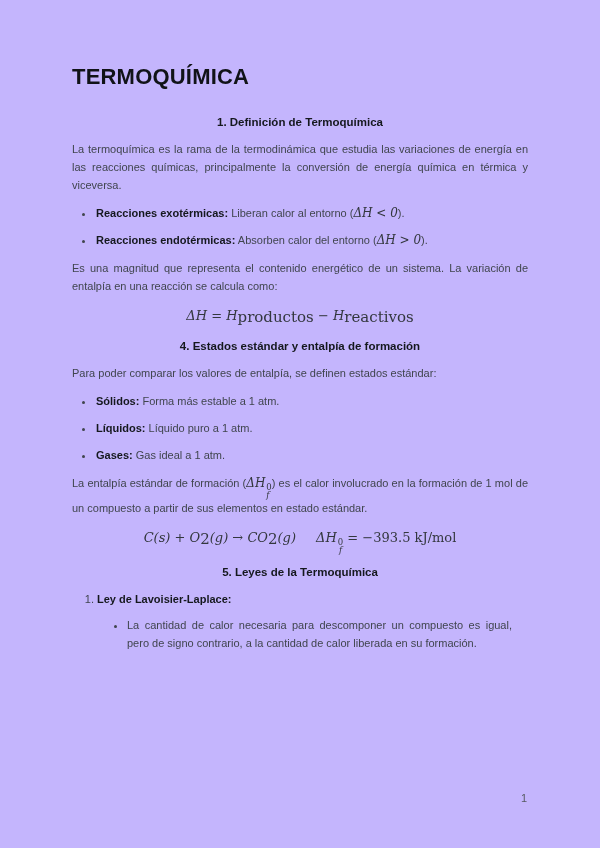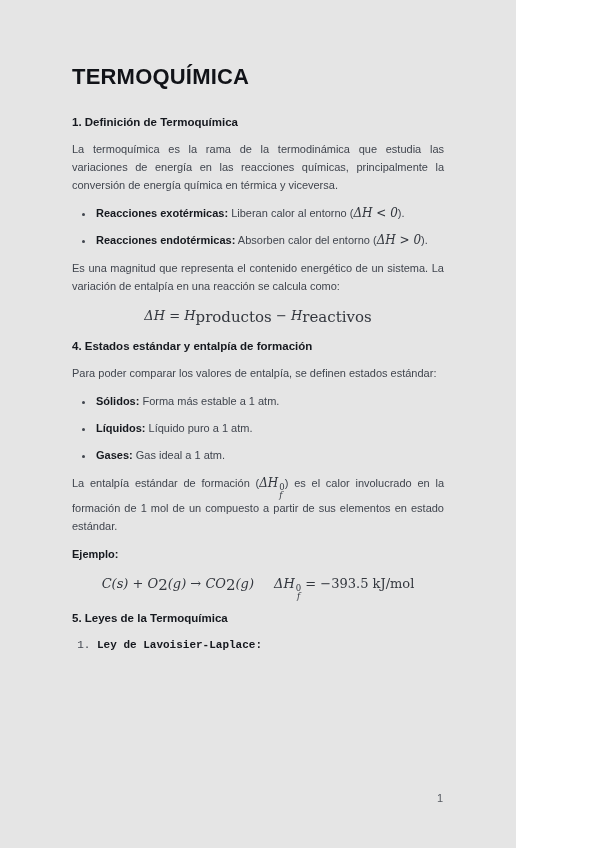--- a/index.html
+++ b/index.html
@@ -2,24 +2,24 @@
 <html><head>
 <meta charset="utf-8">
 <style>
   html, body {
     margin: 0;
     padding: 0;
     background: #ffffff;
   }
   .page {
     position: relative;
-    width: 516px;
+    width: 600px;
     height: 848px;
     box-sizing: border-box;
-    background: #e5e5e5;
+    background: #c4b5fd;
     padding: 64px 72px 0 72px;
     font-family: "Liberation Sans", sans-serif;
     font-size: 11px;
     line-height: 18px;
     color: #40454e;
     overflow: hidden;
   }
   h1 {
     font-size: 22px;
     line-height: 26px;
@@ -27,20 +27,21 @@
     color: #111318;
     margin: 0 0 24px 0;
     letter-spacing: 0.2px;
   }
   h3 {
     font-size: 11.5px;
     line-height: 17px;
     font-weight: bold;
     color: #15181e;
     margin: 10px 0 9px 0;
+    text-align: center;
   }
   p {
     margin: 0 0 10px 0;
     text-align: justify;
   }
   b, strong {
     color: #15181e;
     font-weight: bold;
   }
   ul.bullets {
@@ -50,21 +51,20 @@
   }
   ul.bullets li {
     margin: 9px 0 5px 0;
     padding-left: 1px;
   }
   ul.bullets li:last-child { margin-bottom: 0; }
   ol.numbered {
     margin: 0 16px 10px 0;
     padding: 0 0 0 25px;
     list-style: decimal outside;
-    font-family: Liberation Mono, monospace;
   }
   ol.numbered > li { margin: 0; }
   ul.nested {
     margin: 8px 0 0 0;
     padding: 0 0 0 30px;
     list-style: disc outside;
   }
   ul.nested li { text-align: justify; }
   .math {
     font-family: "DejaVu Serif", serif;
@@ -143,31 +143,33 @@
     <li>
       <b>Gases:</b><span> Gas ideal a 1 atm.</span>
     </li>
   </ul>
 
   <p><span>La entalpía estándar de formación (</span><span class="math"><span>ΔH</span><span class="stack">
           <span class="s-sup">0</span>
           <span class="s-sub">f</span>
         </span></span><span>) es el calor involucrado en la formación de 1 mol de un compuesto a partir de sus elementos en estado estándar.</span></p>
 
-  <p><b>Ejemplo:</b></p>
 
   <div class="formula">
     <span class="math"><span>C(s) + O</span><sub>2</sub><span>(g) → CO</span><sub>2</sub><span>(g)</span><span class="qquad"></span><span>ΔH</span><span class="stack">
           <span class="s-sup">0</span>
           <span class="s-sub">f</span>
         </span><span class="rm"> = −393.5 kJ/mol</span></span>
   </div>
 
   <h3>5. Leyes de la Termoquímica</h3>
   <ol class="numbered">
     <li>
       <b>Ley de Lavoisier-Laplace:</b>
+      <ul class="nested">
+        <li>La cantidad de calor necesaria para descomponer un compuesto es igual, pero de signo contrario, a la cantidad de calor liberada en su formación.</li>
+      </ul>
     </li>
   </ol>
 
   <div class="page-number">1</div>
 
 </div>
 
 </body></html>

